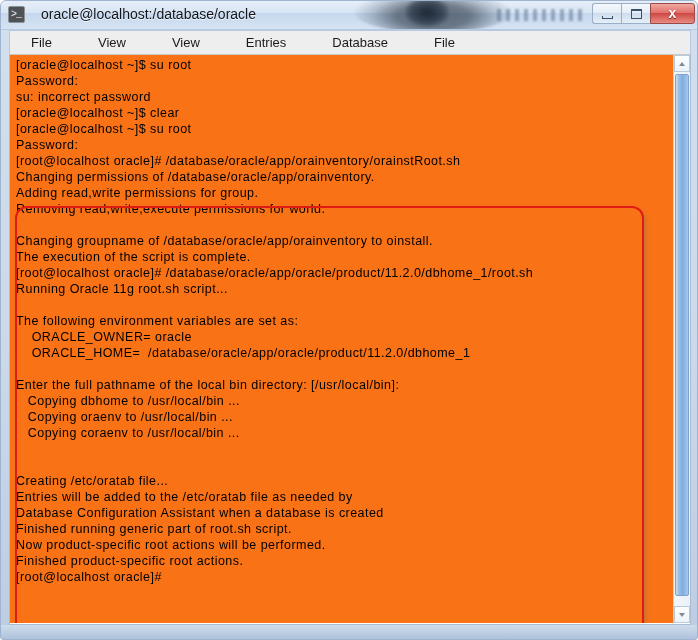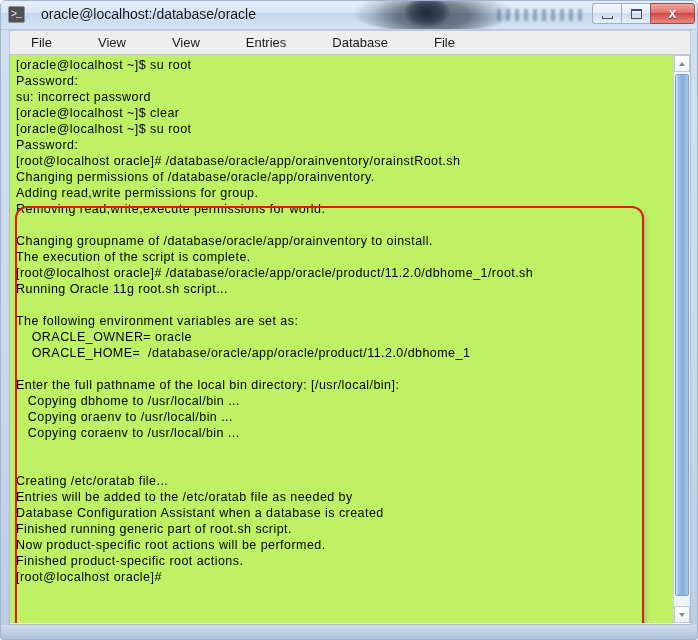--- a/index.html
+++ b/index.html
@@ -179,21 +179,21 @@
     border: 1px solid #a8bdd4;
     border-top: none;
     box-sizing: border-box;
     overflow: hidden;
   }
   .term-body {
     position: absolute;
     left: 0; top: 0;
     width: 665px;
     height: 568px;
-    background: #bef264;
+    background: #f97316;
     overflow: hidden;
   }
   .term-text {
     position: absolute;
     left: 6px; top: 2px;
     width: 655px;
     font-family: "Liberation Sans", sans-serif;
     font-size: 12.5px;
     line-height: 16px;
     color: #000000;

